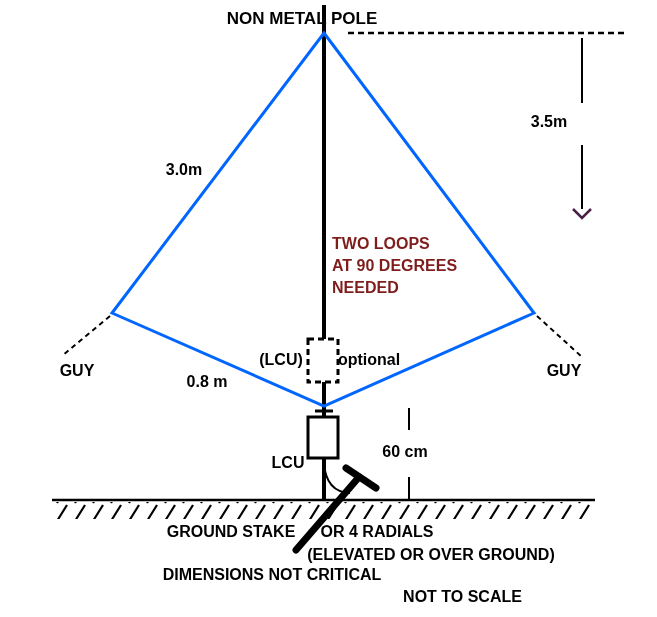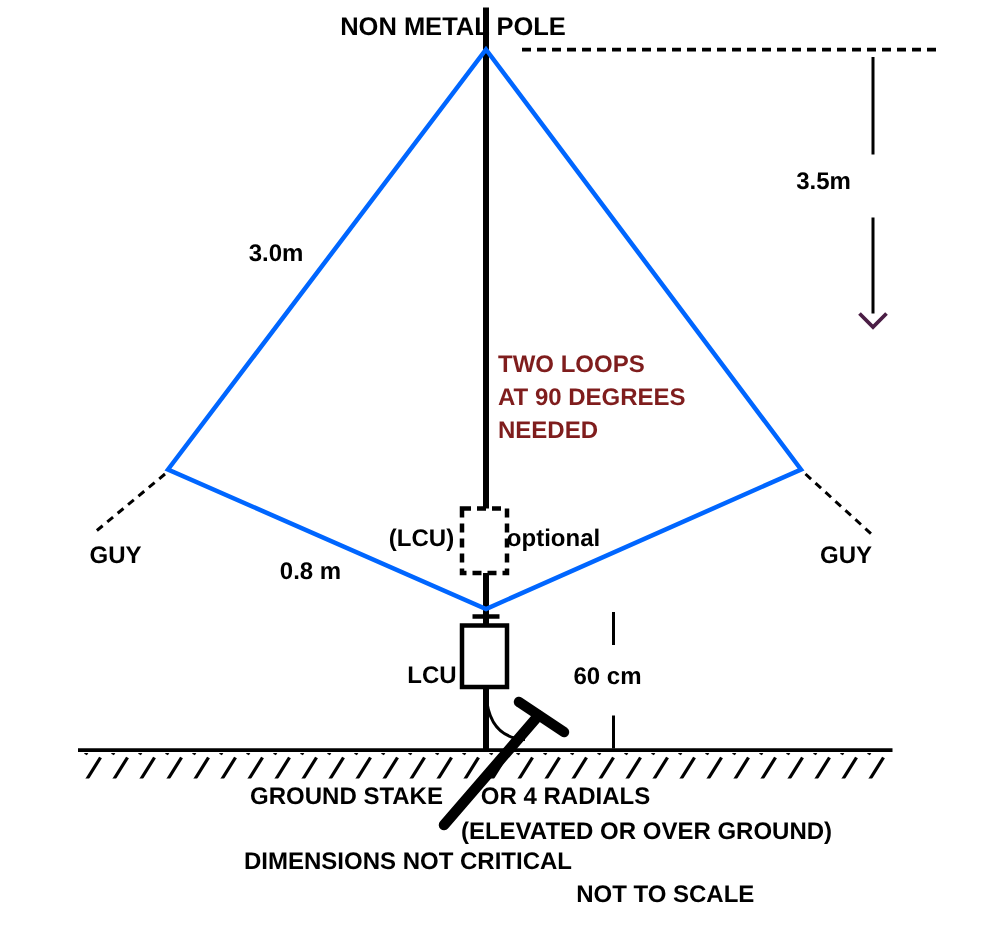--- a/index.html
+++ b/index.html
@@ -104,27 +104,27 @@
   <div class="label" style="left:281px; top:360px;">(LCU)</div>
 
   <div class="label" style="left:369px; top:360px;">optional</div>
 
   <div class="label" style="left:77px; top:371px;">GUY</div>
 
   <div class="label" style="left:564px; top:371px;">GUY</div>
 
   <div class="label" style="left:207px; top:382px;">0.8 m</div>
 
-  <div class="label" style="left:288px; top:451px;">LCU</div>
+  <div class="label" style="left:288px; top:463px;">LCU</div>
 
   <div class="label" style="left:405px; top:452px;">60 cm</div>
 
   <div class="label" style="left:231px; top:532px;">GROUND STAKE</div>
 
   <div class="label" style="left:377px; top:532px;">OR 4 RADIALS</div>
 
   <div class="label" style="left:431px; top:555px;">(ELEVATED OR OVER GROUND)</div>
 
   <div class="label" style="left:272px; top:575px;">DIMENSIONS NOT CRITICAL</div>
 
-  <div class="label" style="left:438px; top:597px;padding-left:11px;">NOT TO SCALE</div>
+  <div class="label" style="left:457px; top:597px;padding-left:11px;">NOT TO SCALE</div>
 
 </div>
 
 </body></html>

